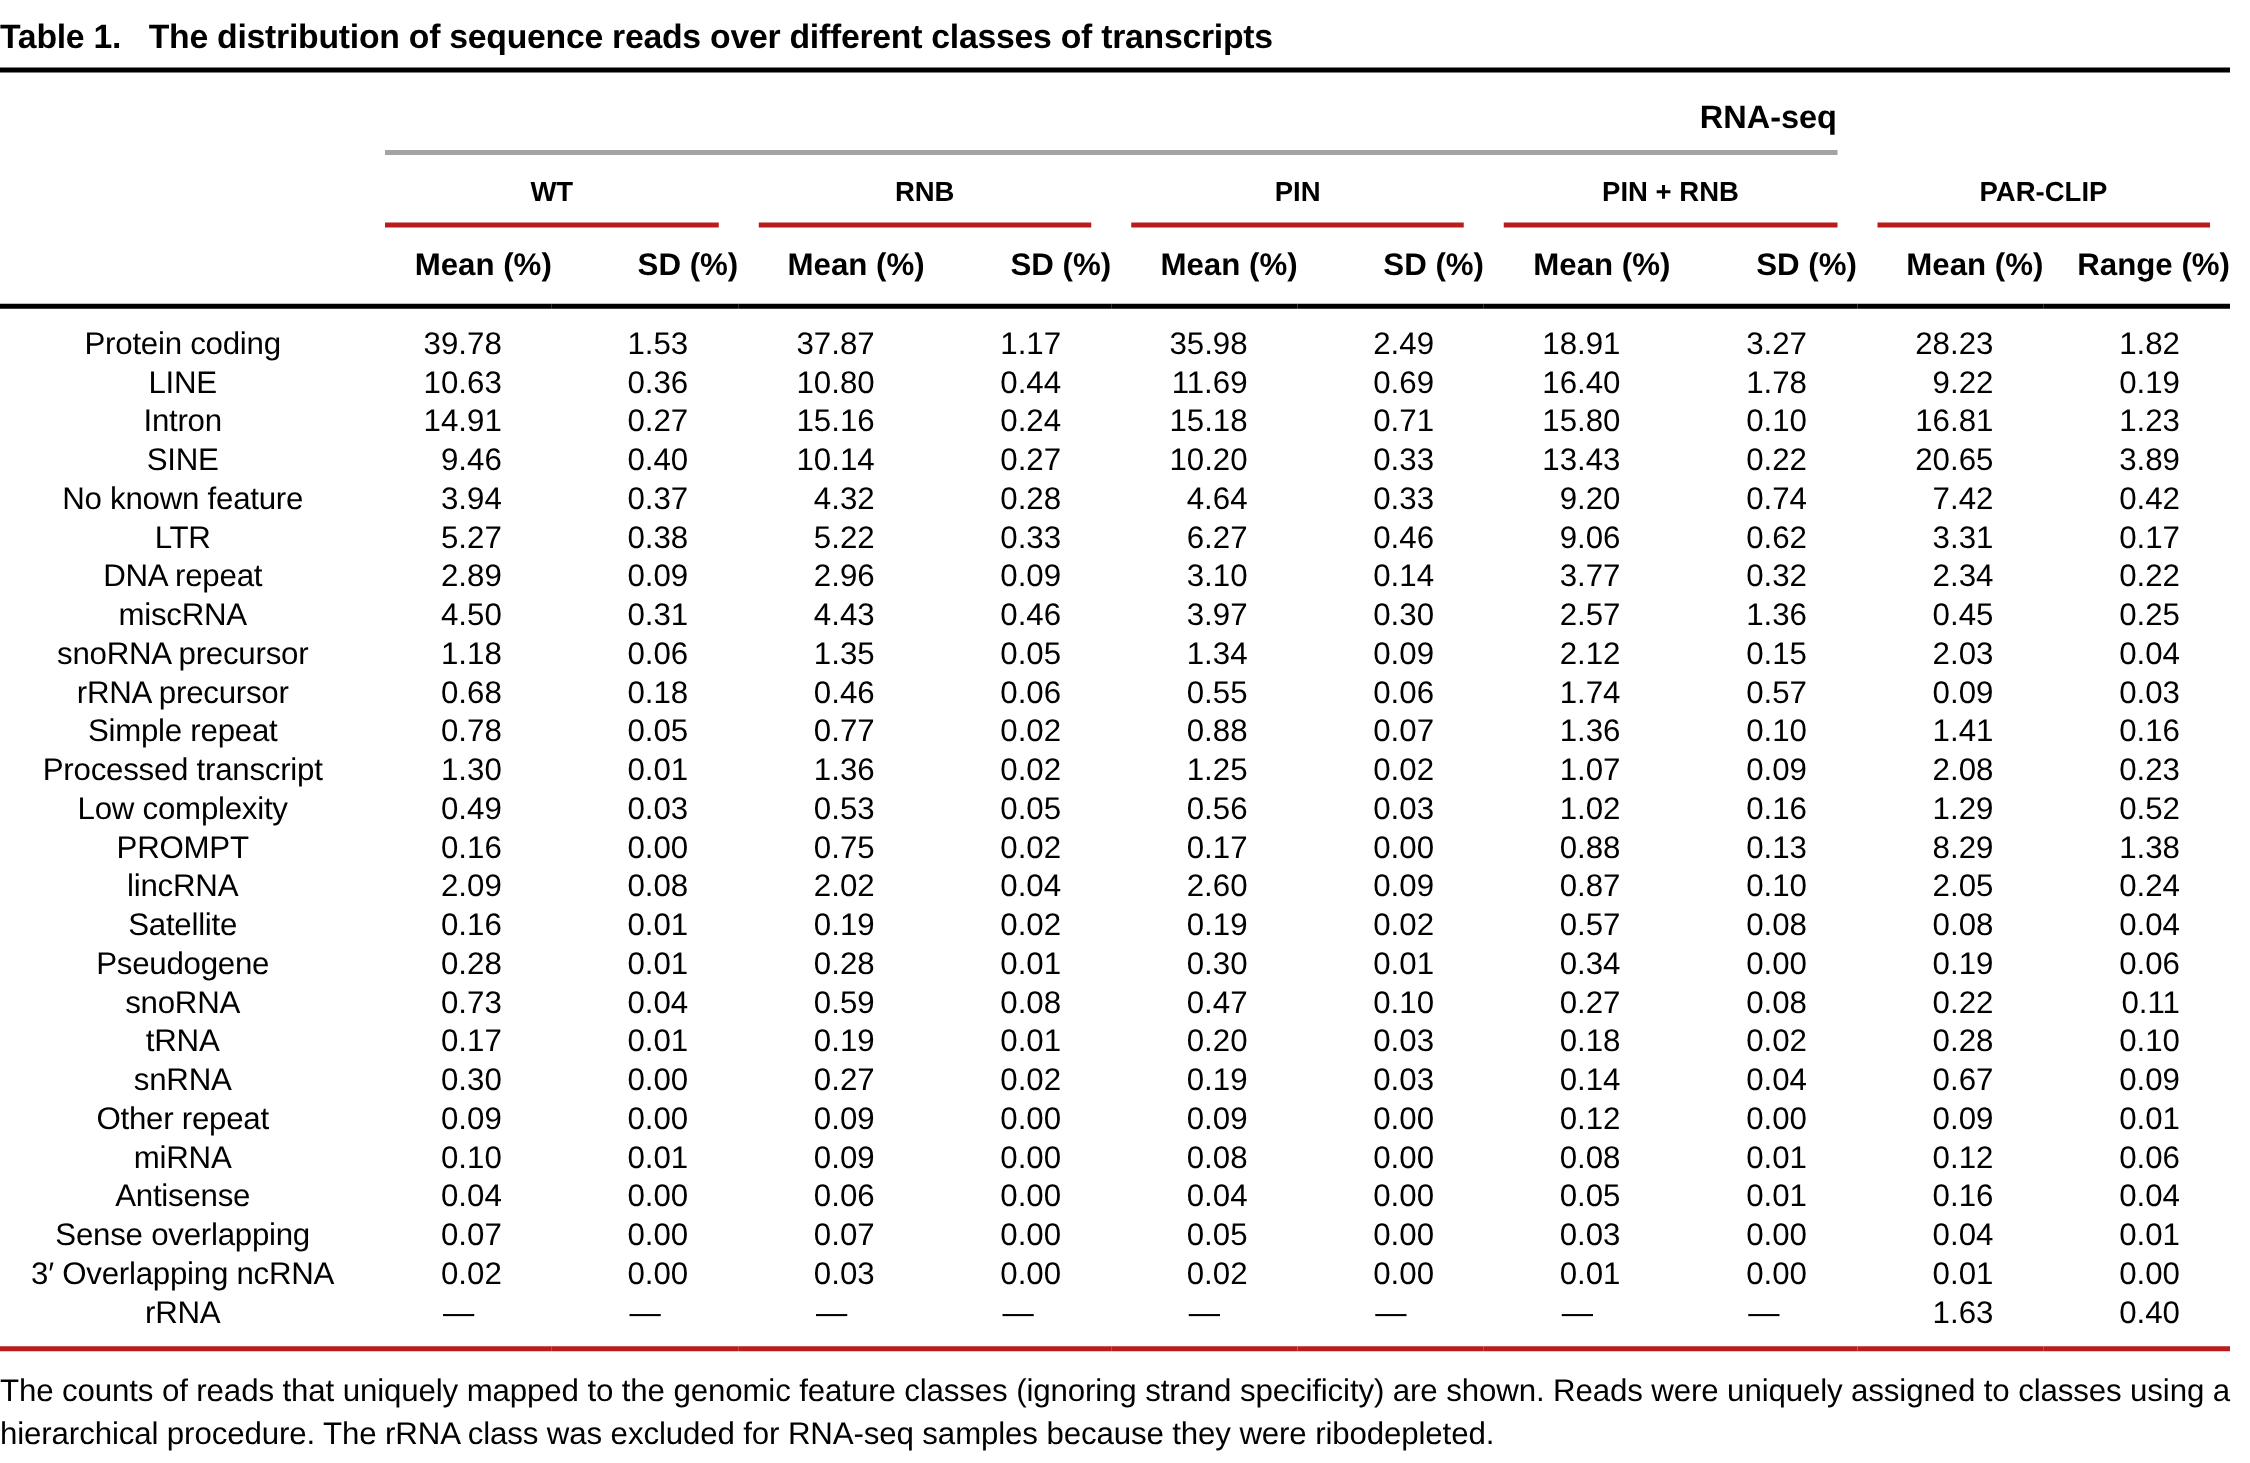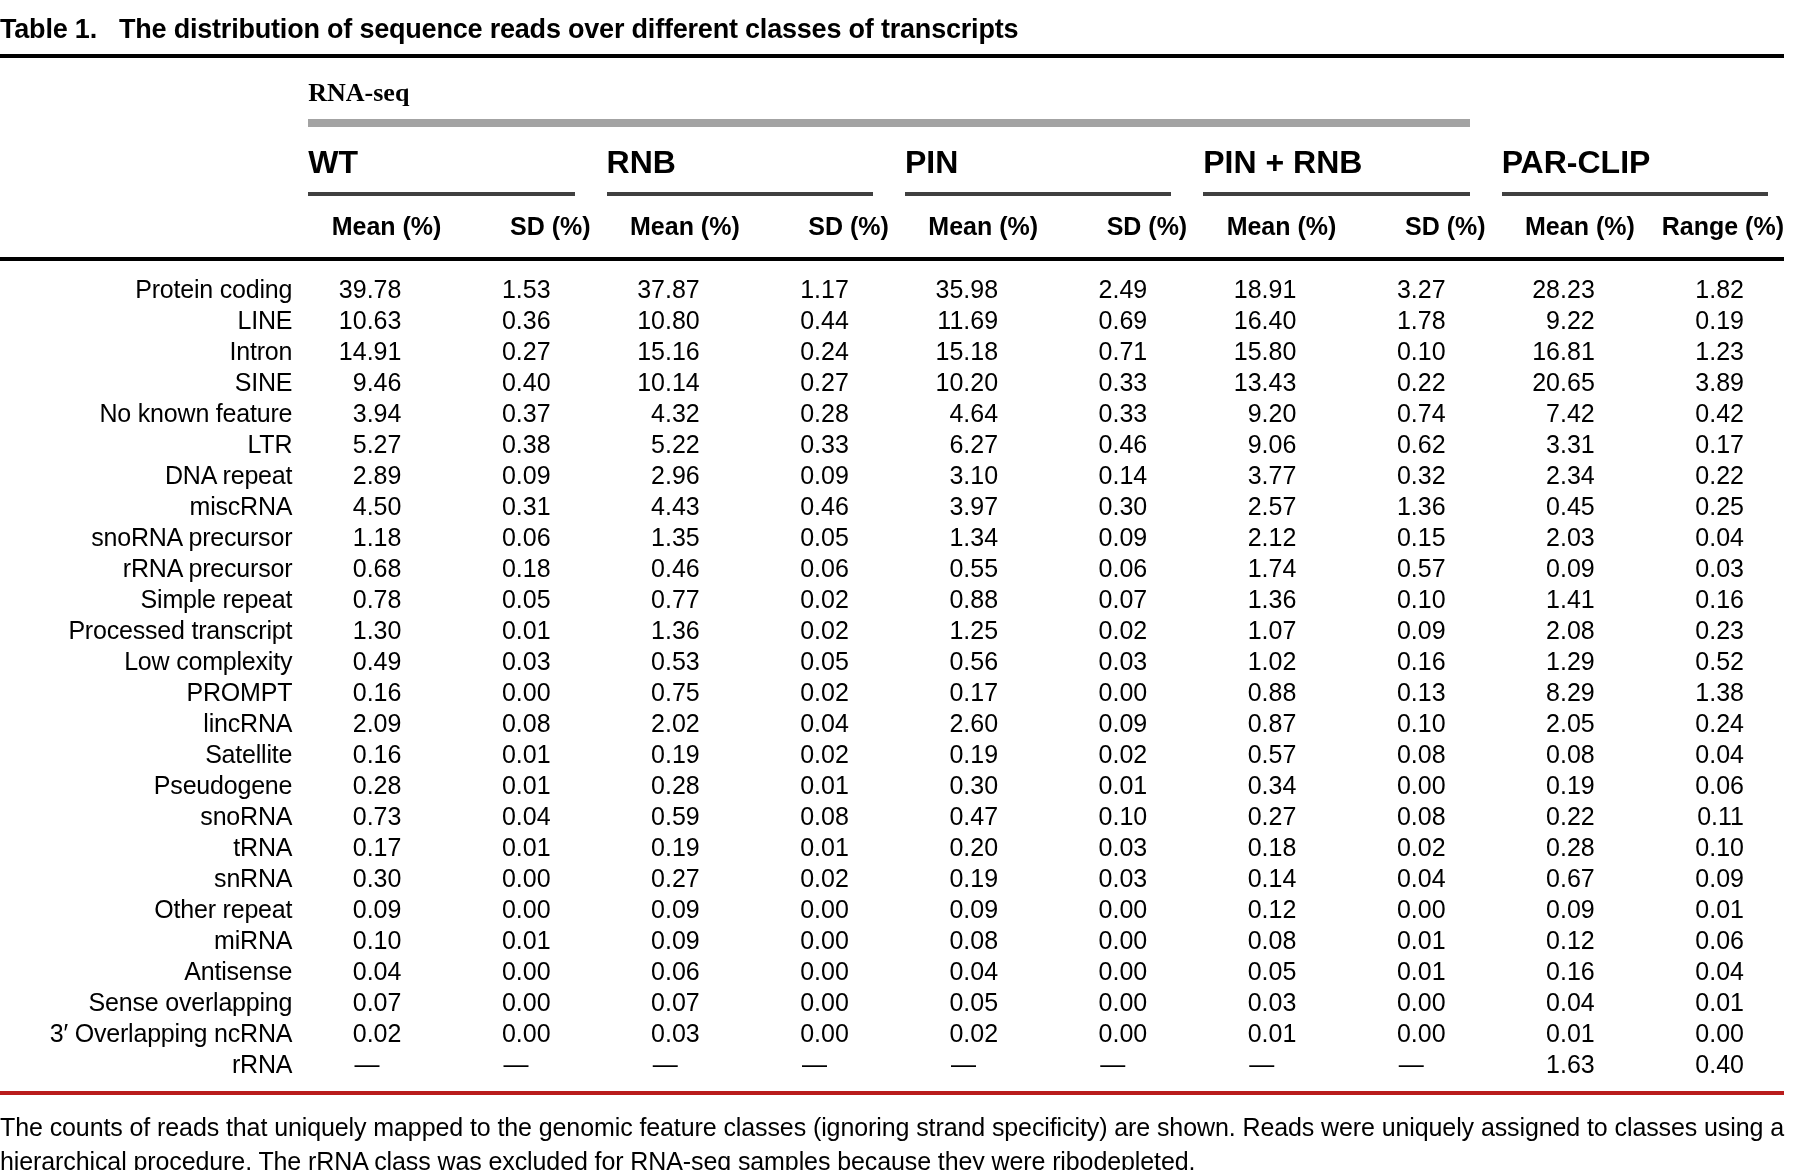--- a/index.html
+++ b/index.html
@@ -29,52 +29,51 @@
     table-layout: fixed;
   }
   col.c-label { width: 290px; }
   col.c-num   { width: 148px; }
 
   thead th { font-weight: bold; vertical-align: bottom; }
 
   .span-box {
     margin: 0 16px;
     padding: 20px 0 11px 0;
-    border-bottom: 8px solid #a3a3a3;
-    text-align: left;
+    border-bottom: 4px solid #a3a3a3;
+    text-align: right;
     font-size: 26px;
-    font-family: Liberation Serif, serif;
   }
   .nospan { border: none; }
 
   .group-box {
     margin: 0 16px;
     padding: 17px 0 11px 0;
-    border-bottom: 4px solid #404040;
-    text-align: left;
-    font-size: 32px;
+    border-bottom: 4px solid #b91c1c;
+    text-align: center;
+    font-size: 22px;
     white-space: nowrap;
   }
 
   th.colh {
     padding: 16px 0 16px 0;
     border-bottom: 4px solid #000;
     text-align: right;
     font-size: 25px;
     white-space: nowrap;
   }
   th.lbl-head { border-bottom: 4px solid #000; }
 
   tbody td {
     font-size: 25px;
     line-height: 31px;
     vertical-align: baseline;
     white-space: nowrap;
   }
-  tbody td.lbl { text-align: right; letter-spacing: -0.2px; }
+  tbody td.lbl { text-align: center; letter-spacing: -0.2px; }
   tbody td.num { text-align: right; padding-right: 40px; }
   tbody td.num.dash { padding-right: 62px; }
   tbody tr:first-child td { padding-top: 13px; }
   tbody tr:last-child td  { padding-bottom: 11px; border-bottom: 4px solid #b91c1c; }
 
   
   .footnote {
     margin-top: 15px;
     font-size: 25px;
     line-height: 34px;

